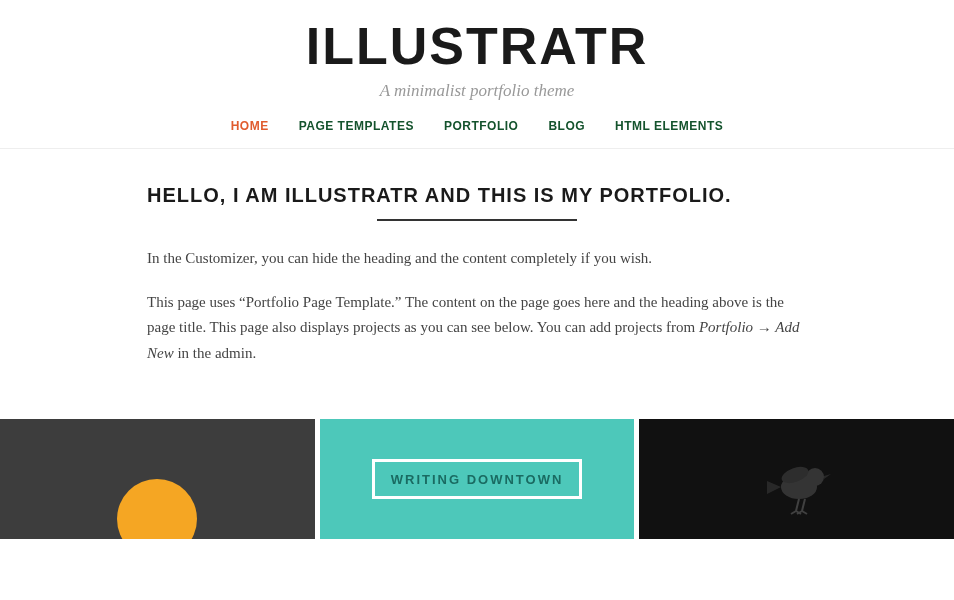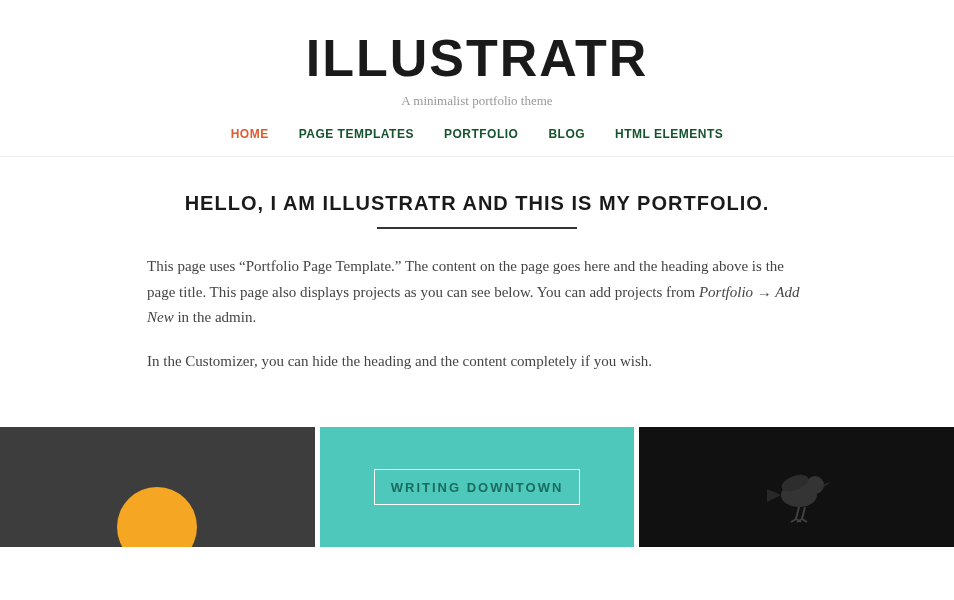--- a/index.html
+++ b/index.html
@@ -28,37 +28,38 @@
     .site-wrapper {
       width: 100%;
       height: 100%;
       overflow: hidden;
       background: #fff;
     }
 
     
     .site-header {
       text-align: center;
-      padding: 30px 20px 0;
+      padding: 18px 20px 0;
     }
 
     .site-title {
       font-family: 'Arial Black', Arial, sans-serif;
       font-size: 52px;
       font-weight: 900;
       letter-spacing: 2px;
       color: #1a1a1a;
       text-transform: uppercase;
       line-height: 1.1;
     }
 
     .site-tagline {
       font-family: Georgia, serif;
-      font-size: 13px;
+      font-size: 17px;
       color: #999;
+      font-style: italic;
       margin-top: 6px;
     }
 
     
     .site-nav {
       display: flex;
       justify-content: center;
       align-items: center;
       gap: 30px;
       margin-top: 18px;
@@ -82,21 +83,20 @@
     }
 
     
     .main-content {
       max-width: 700px;
       margin: 0 auto;
       padding: 35px 20px 20px;
     }
 
     .page-heading {
-      text-align: center;
       font-family: 'Arial Black', Arial, sans-serif;
       font-size: 20px;
       font-weight: 900;
       letter-spacing: 1px;
       text-transform: uppercase;
       color: #1a1a1a;
       margin-bottom: 12px;
     }
 
     .heading-divider {
@@ -162,21 +162,21 @@
       background: #f5a623;
       border-radius: 50%;
       position: absolute;
       bottom: -20px;
       left: 50%;
       transform: translateX(-50%);
     }
 
     
     .writing-downtown-box {
-      border: 1px solid #ffffff;
+      border: 3px solid #ffffff;
       padding: 8px 16px;
     }
 
     .writing-downtown-text {
       font-family: 'Arial Black', Arial, sans-serif;
       font-size: 13px;
       font-weight: 900;
       letter-spacing: 2px;
       text-transform: uppercase;
       color: #1a6b62;
@@ -203,23 +203,23 @@
       <a class="nav-item">PAGE TEMPLATES</a>
       <a class="nav-item">PORTFOLIO</a>
       <a class="nav-item">BLOG</a>
       <a class="nav-item">HTML ELEMENTS</a>
     </nav>
 
     <main class="main-content">
       <h2 class="page-heading">HELLO, I AM ILLUSTRATR AND THIS IS MY PORTFOLIO.</h2>
       <div class="heading-divider"></div>
 
+      <p class="content-text">In the Customizer, you can hide the heading and the content completely if you wish.</p>
+
       <p class="content-text">This page uses “Portfolio Page Template.” The content on the page goes here and the heading above is the page title. This page also displays projects as you can see below. You can add projects from <em>Portfolio → Add New</em> in the admin.</p>
-
-      <p class="content-text">In the Customizer, you can hide the heading and the content completely if you wish.</p>
     </main>
 
     <div class="portfolio-grid">
 
       <div class="portfolio-item portfolio-item-1">
         <div class="orange-circle"></div>
       </div>
 
       <div class="portfolio-item portfolio-item-2">
         <div class="writing-downtown-box">

